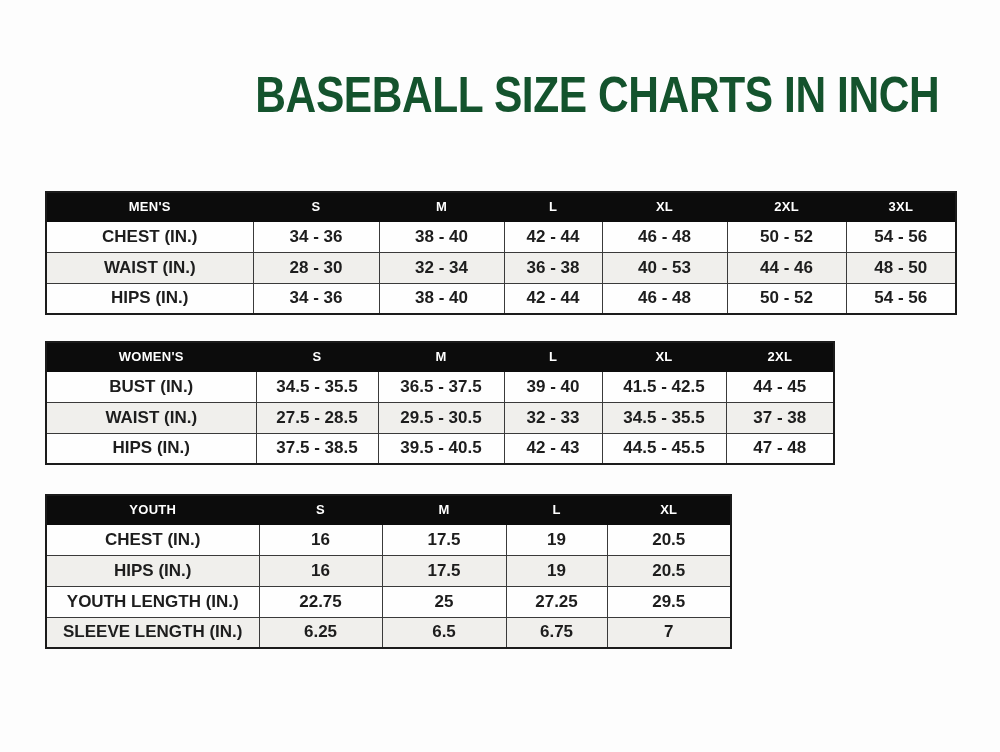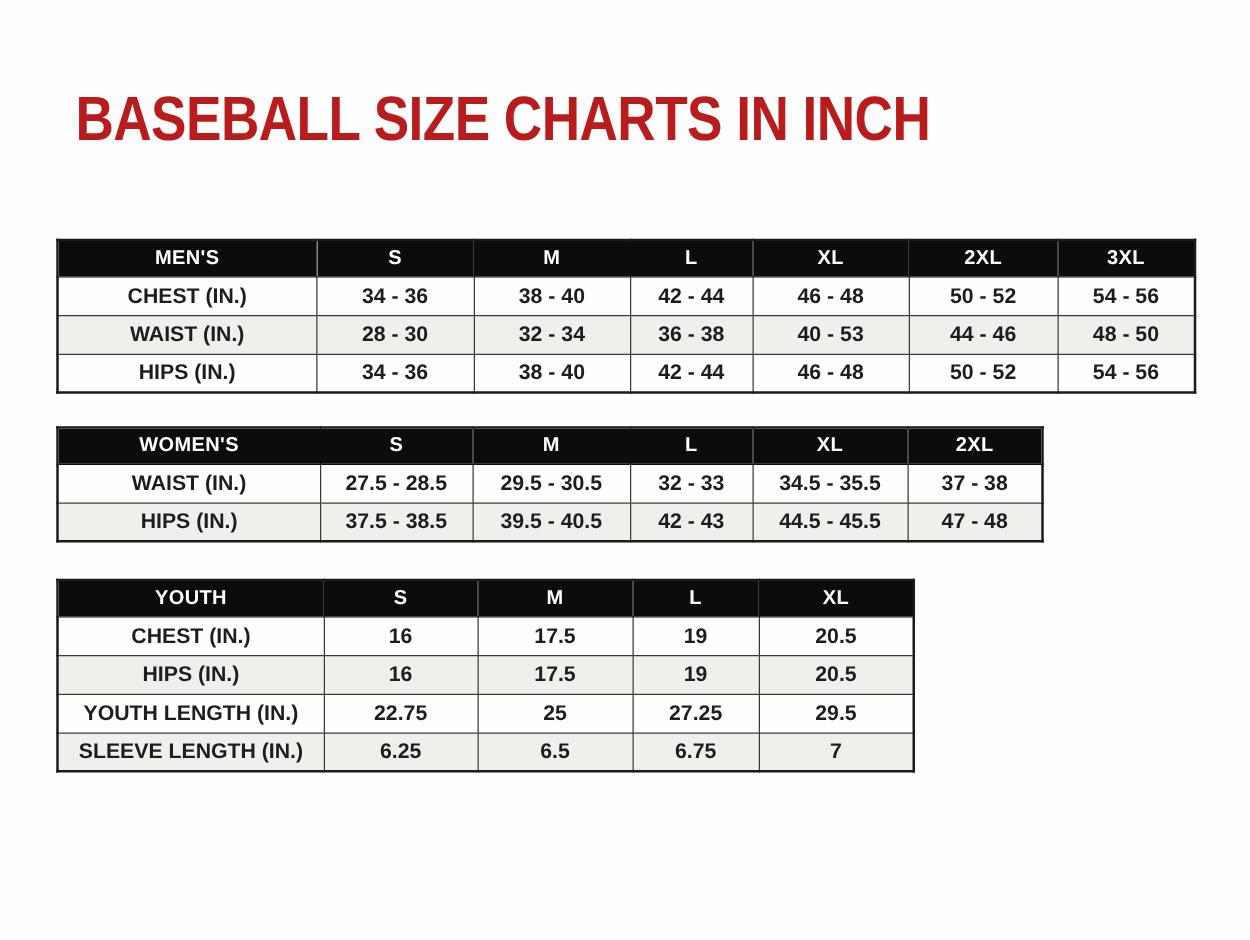--- a/index.html
+++ b/index.html
@@ -14,21 +14,21 @@
   }
   html,body{margin:0;padding:0;}
   body{
     width:1000px;height:752px;overflow:hidden;
     background:var(--page-bg);
     font-family:"Liberation Sans", sans-serif;
   }
   .page{width:1000px;height:752px;padding-top:72px;box-sizing:border-box;}
   h1.title{
     margin:0;height:48px;line-height:46px;
-    text-align:left;font-size:50px;color:#b91c1c;
+    text-align:right;font-size:50px;color:#14532d;
     font-weight:700;white-space:nowrap;
   }
   .title-inner{
     display:inline-block;
     transform:scaleX(0.85);
     transform-origin:center;
     letter-spacing:-0.5px;
   }
   table.chart{
     border-collapse:collapse;
@@ -49,21 +49,21 @@
     font-weight:700;
     font-size:17px;
     color:var(--text);
     overflow:hidden;
     white-space:nowrap;
   }
   table.chart thead th{
     background:var(--header-bg);
     color:var(--header-text);
     border-color:var(--header-bg);
-    font-size:16px;
+    font-size:13px;
     letter-spacing:0.3px;
     margin-left:19px;
   }
   table.chart tbody tr:nth-child(odd){background:var(--row-white);}
   table.chart tbody tr:nth-child(even){background:var(--row-alt);}
 </style>
 </head>
 <body>
 
 <div class="page">
@@ -135,20 +135,28 @@
           <th>WOMEN'S</th>
           <th>S</th>
           <th>M</th>
           <th>L</th>
           <th>XL</th>
           <th>2XL</th>
         </tr>
       </thead>
       <tbody>
         <tr>
+          <th>BUST (IN.)</th>
+          <td>34.5 - 35.5</td>
+          <td>36.5 - 37.5</td>
+          <td>39 - 40</td>
+          <td>41.5 - 42.5</td>
+          <td>44 - 45</td>
+        </tr>
+        <tr>
           <th>WAIST (IN.)</th>
           <td>27.5 - 28.5</td>
           <td>29.5 - 30.5</td>
           <td>32 - 33</td>
           <td>34.5 - 35.5</td>
           <td>37 - 38</td>
         </tr>
         <tr>
           <th>HIPS (IN.)</th>
           <td>37.5 - 38.5</td>

